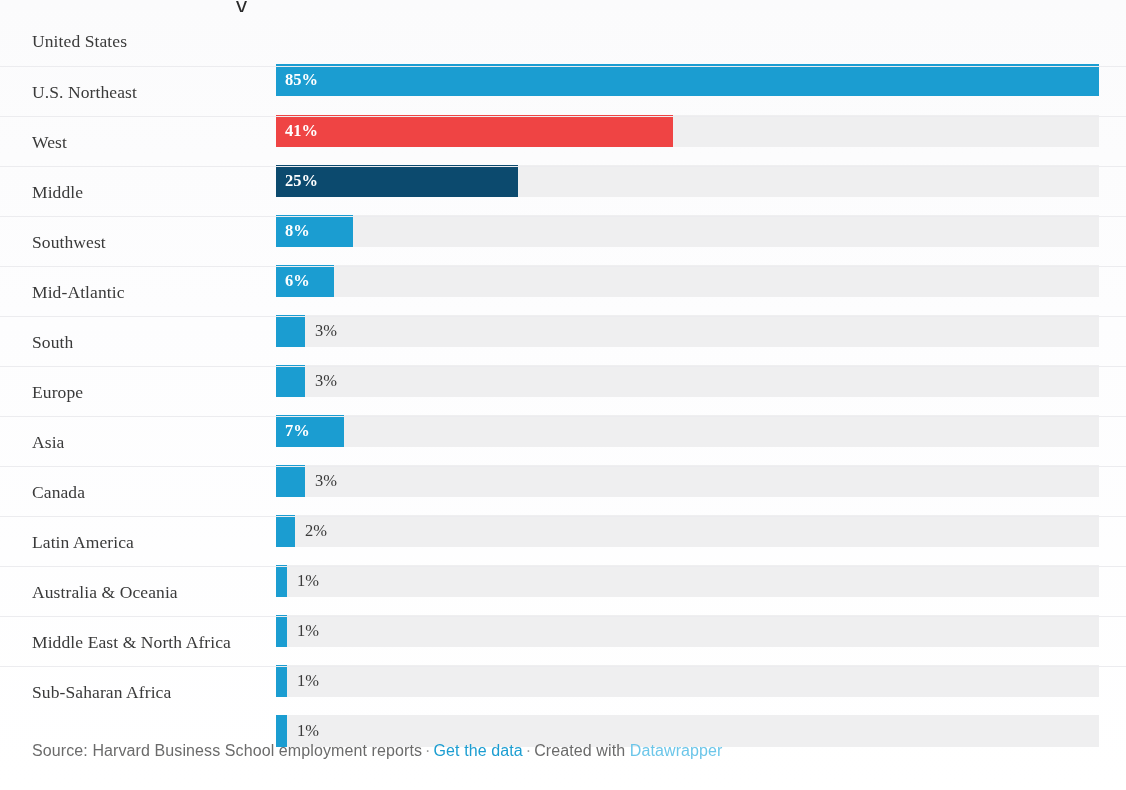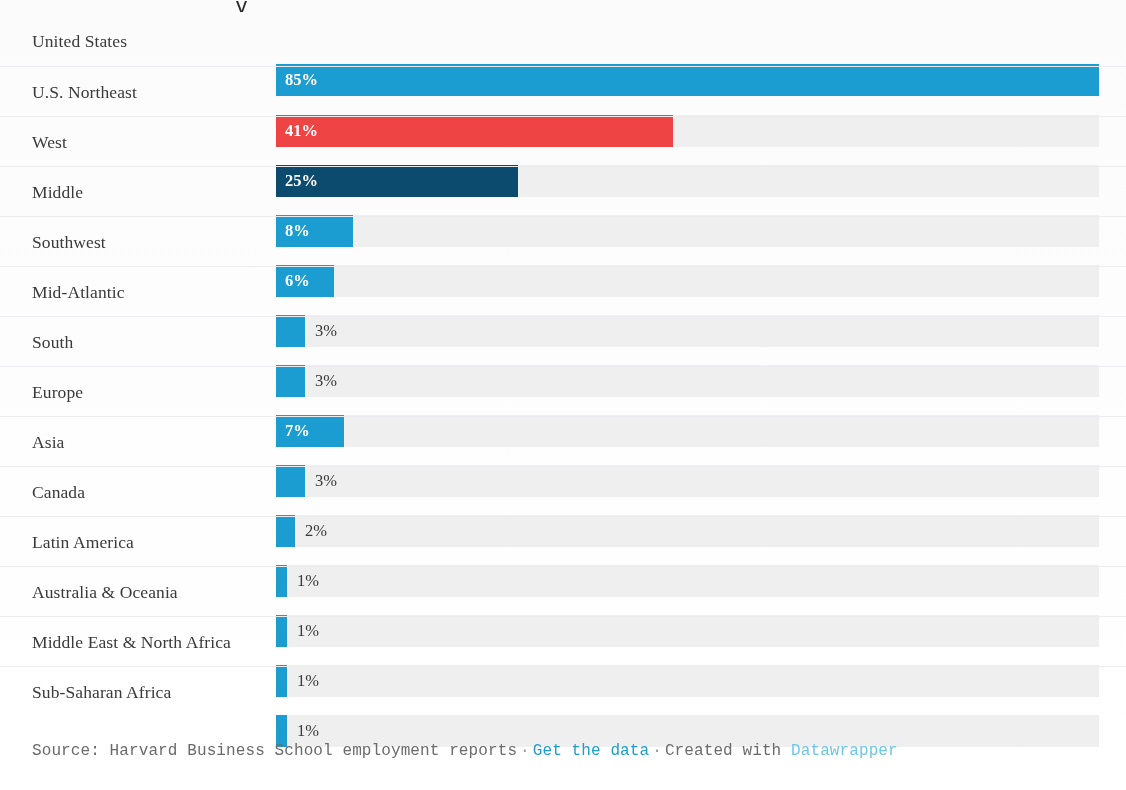--- a/index.html
+++ b/index.html
@@ -109,21 +109,20 @@
   }
 
   .footer {
     position: absolute;
     left: 32px;
     top: 742px;
     font-size: 16px;
     color: #6b6b6b;
     letter-spacing: 0.1px;
     white-space: nowrap;
-    font-family: Liberation Mono, monospace;
   }
   .footer .sep { color: #9a9a9a; padding: 0 3px; }
   .footer a { text-decoration: none; }
   .link-data { color: #1b9dd1; }
   .link-dw { color: #6cc6e9; }
 </style>
 </head>
 <body>
 
 <div class="page">

